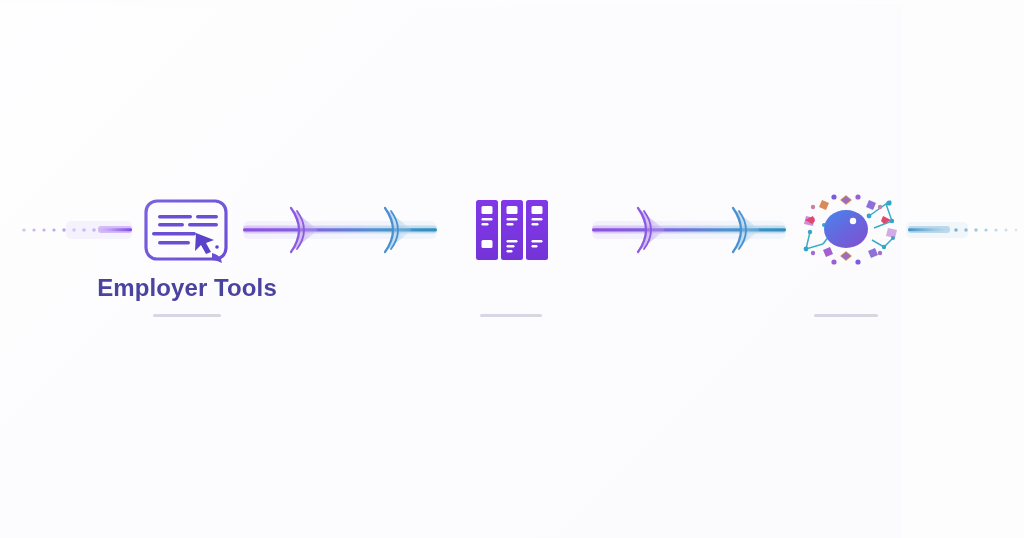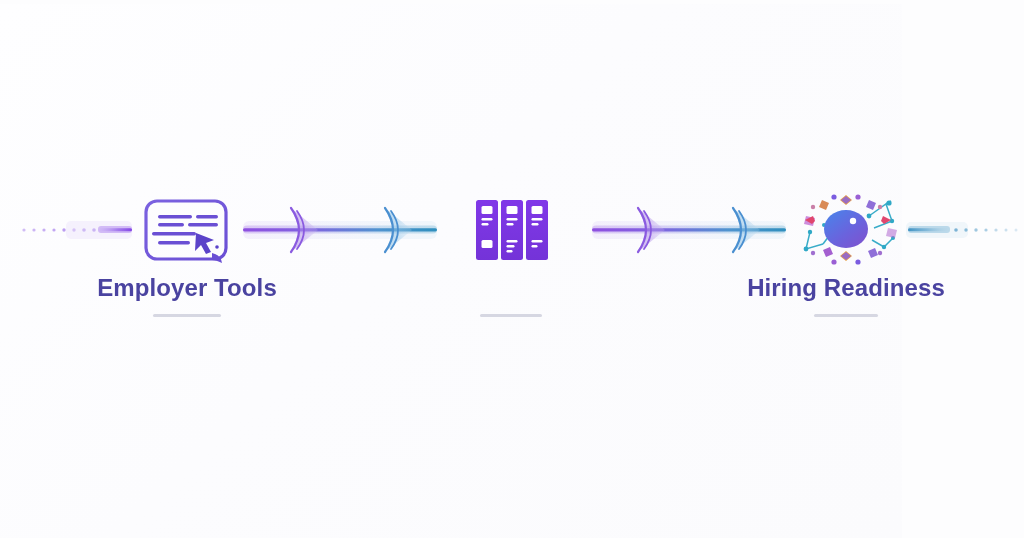--- a/index.html
+++ b/index.html
@@ -258,20 +258,19 @@
       <ellipse cx="846" cy="225" rx="22" ry="19" fill="url(#orbGrad)"></ellipse>
       <circle cx="853" cy="217" r="3.2" fill="#ffffff"></circle>
     </g>
   </svg>
 
   <div class="step-label" style="left:187px; top:272px;">Employer Tools</div>
   <div class="step-underline" style="left:187px; top:310px; width:68px;"></div>
 
   <div class="step-underline" style="left:511px; top:310px; width:62px;"></div>
 
-  <div class="step-label" style="left:846px; top:272px;">Hiring Readiness</div>
   <div class="step-underline" style="left:846px; top:310px; width:64px;"></div>
 
   <div class="node-hit" style="left:187px; top:226px; width:96px; height:74px;"></div>
   <div class="node-hit" style="left:511px; top:226px; width:86px; height:74px;"></div>
   <div class="node-hit" style="left:846px; top:226px; width:98px; height:78px;"></div>
 
 </div>
 
 </body></html>

